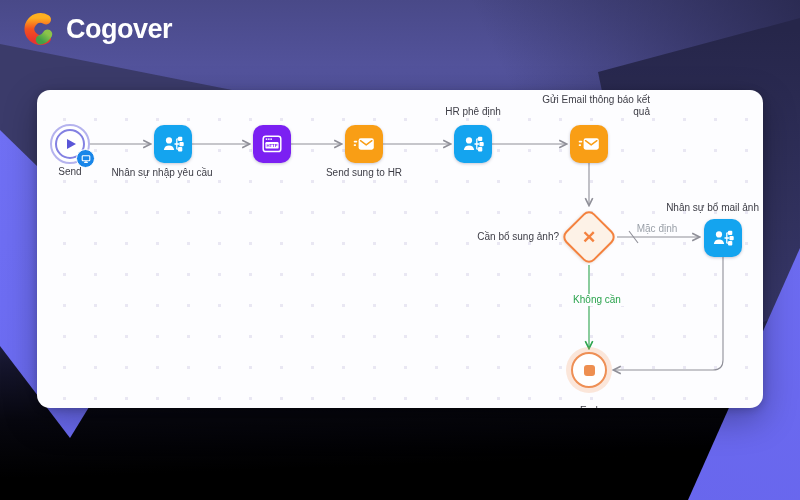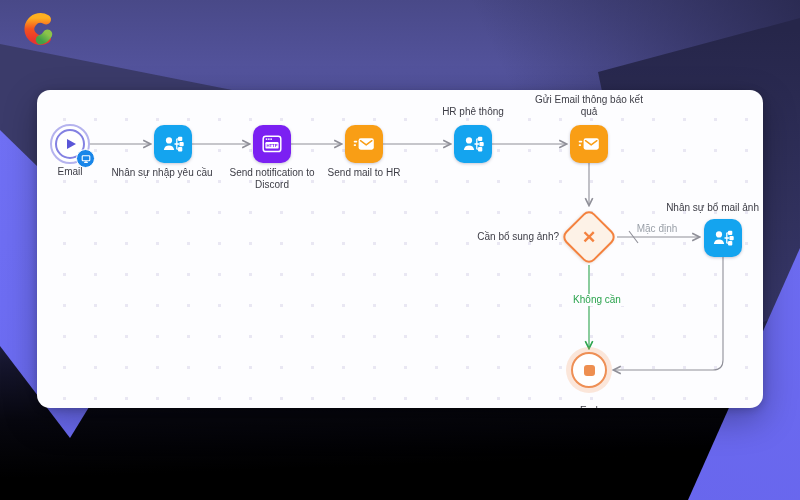--- a/index.html
+++ b/index.html
@@ -54,21 +54,21 @@
   
   .end-halo{position:absolute;left:50%;top:50%;transform:translate(-50%,-50%);width:46px;height:46px;
             border-radius:50%;background:rgba(244,140,70,.20);}
   .end-ring{position:relative;width:32px;height:32px;border-radius:50%;border:2px solid #ee8f55;background:#fff;
             display:flex;align-items:center;justify-content:center;}
   .end-square{width:11px;height:11px;border-radius:3px;background:#ee8f50;}
 
   
   .lbl{position:absolute;font-size:10px;line-height:1.2;color:#3d3d46;text-align:center;
        transform:translateX(-50%);white-space:nowrap;}
-  .lbl.wrap{white-space:normal;}
+  .lbl.wrap{white-space:normal;text-align:right;}
   .lbl-edge{color:#9ba1a9;background:#fdfdff;padding:0 3px;text-align:center;}
   .lbl-green{color:#2aa34d;background:#fdfdff;padding:0 3px;margin-left:8px;}
   .lbl-right{transform:none;text-align:right;}
 </style>
 </head>
 <body>
 
 <div class="stage">
 
   <div class="layer bg-base"></div>
@@ -88,20 +88,21 @@
             <stop offset="1" stop-color="#e8352e"></stop>
         </linearGradient>
         <linearGradient id="lgB" x1="0" y1="1" x2="1" y2="0">
           <stop offset="0" stop-color="#43a047"></stop>
             <stop offset="1" stop-color="#8bc34a"></stop>
         </linearGradient>
       </defs>
       <path d="M25,8.5 A11,11 0 1 0 25,27.5" fill="none" stroke="url(#lgA)" stroke-width="10" stroke-linecap="round"></path>
       <path d="M19.5,28.8 A11.5,11.5 0 0 0 26.5,23.2" fill="none" stroke="url(#lgB)" stroke-width="9.5" stroke-linecap="round"></path>
     </svg>
+    <span class="brand-text">Cogover</span>
   </div>
 
   <div class="canvas">
 
     <svg class="edges" width="726" height="318">
       <defs>
         <marker id="arr" viewBox="0 0 8 8" markerWidth="9" markerHeight="9" refX="6.5" refY="4" orient="auto-start-reverse">
           <path d="M1,1 L7,4 L1,7" fill="none" stroke="#8f8f98" stroke-width="1.3"></path>
         </marker>
         <marker id="arrg" viewBox="0 0 8 8" markerWidth="9" markerHeight="9" refX="6.5" refY="4" orient="auto-start-reverse">
@@ -215,25 +216,24 @@
       </div>
     </div>
 
     <div class="node" style="left:552px;top:280px">
       <div class="end-halo"></div>
       <div class="end-ring">
         <div class="end-square"></div>
       </div>
     </div>
 
-    <div class="lbl" style="left:33px;top:76px">Email</div>
+    <div class="lbl" style="left:33px;top:76px">Send</div>
     <div class="lbl" style="left:125px;top:77px">Nhân sự nhập yêu cầu</div>
-    <div class="lbl wrap" style="left:235px;top:77px;width:100px">Send notification to Discord</div>
-    <div class="lbl" style="left:327px;top:77px">Send mail to HR</div>
-    <div class="lbl" style="left:436px;top:16px">HR phê thông</div>
+    <div class="lbl" style="left:327px;top:77px">Send sung to HR</div>
+    <div class="lbl" style="left:436px;top:16px">HR phê định</div>
     <div class="lbl wrap" style="left:552px;top:4px;width:122px">Gửi Email thông báo kết quả</div>
     <div class="lbl lbl-right" style="right:204px;top:141px">Cần bổ sung ảnh?</div>
     <div class="lbl lbl-edge" style="left:620px;top:133px">Mặc định</div>
     <div class="lbl lbl-right" style="right:4px;top:112px">Nhân sự bổ mail ảnh</div>
     <div class="lbl lbl-green" style="left:552px;top:204px">Không cần</div>
     <div class="lbl" style="left:552px;top:315px">End</div>
 
   </div>
 </div>
 

